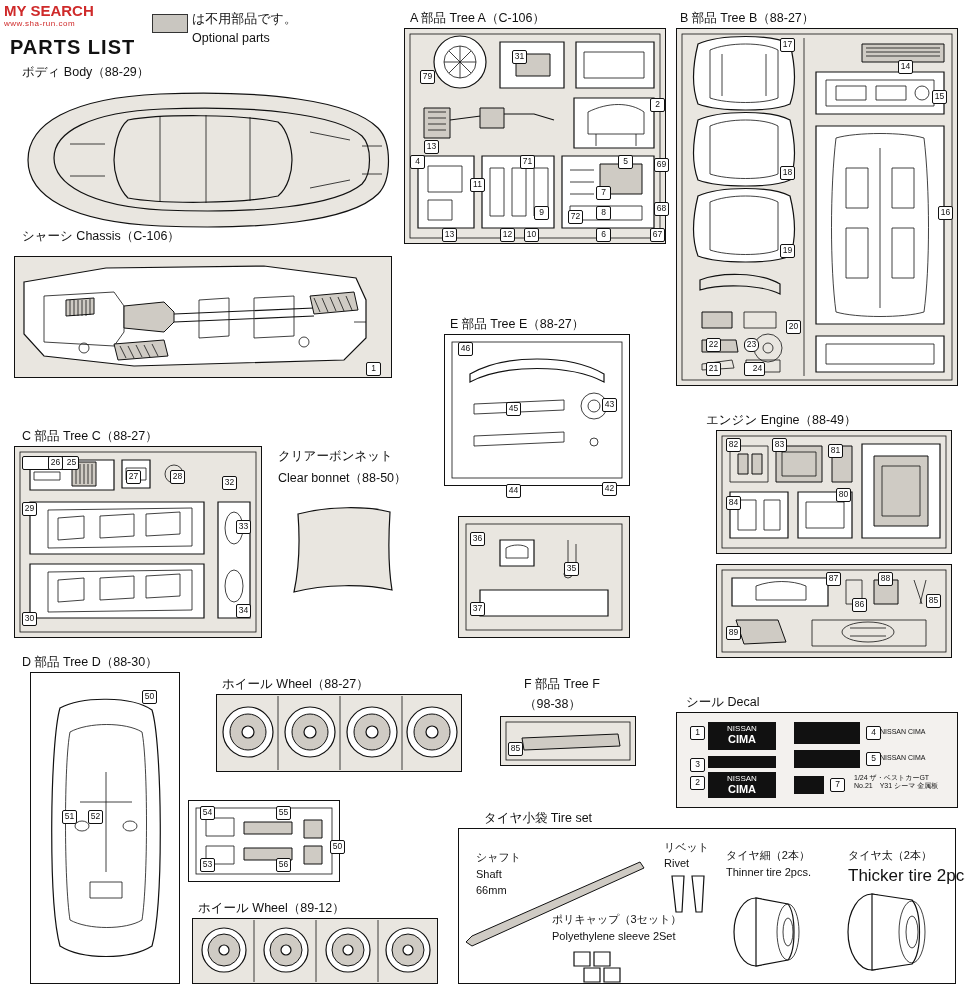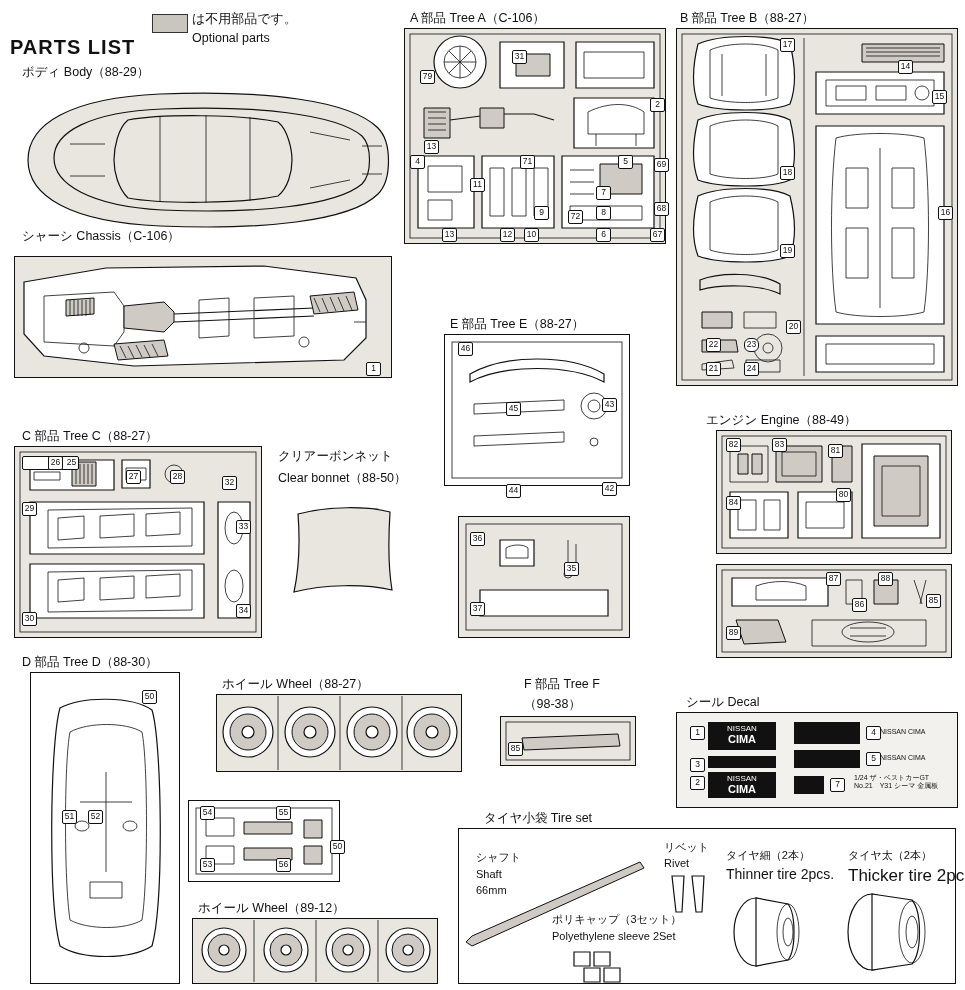--- a/index.html
+++ b/index.html
@@ -23,20 +23,24 @@
   .ln-thin{stroke:#111;fill:none;stroke-width:0.8;}
   .fill-g{fill:#e9e6e0;stroke:#111;stroke-width:1.2;}
   .fill-d{fill:#cfcbc4;stroke:#111;stroke-width:1;}
   .fill-w{fill:#ffffff;stroke:#111;stroke-width:1.2;}
 </style>
 </head>
 <body>
 
 <div class="page">
 
+  <div class="watermark">
+    <div class="wm-top">MY SEARCH</div>
+    <div class="wm-bot">www.sha-run.com</div>
+  </div>
 
   <div class="opt-swatch" style="left:152px;top:14px;"></div>
   <div class="lbl" style="left:192px;top:10px;">は不用部品です。</div>
   <div class="lbl" style="left:192px;top:31px;font-size:12.5px;">Optional parts</div>
 
   <div class="lbl big" style="left:10px;top:36px;">PARTS LIST</div>
 
   <div class="cap" style="left:22px;top:64px;">ボディ Body（88-29）</div>
   <svg style="left:10px;top:84px;width:390px;height:150px;" viewBox="0 0 390 150">
     <path class="fill-g" d="M18 76 C18 40 60 14 150 10 C255 6 340 16 368 44 C382 58 382 96 368 110 C340 138 250 146 150 142 C60 138 18 112 18 76 Z"></path>
@@ -312,21 +316,21 @@
   <div class="num" style="left:780px;top:38px;">17</div>
   <div class="num" style="left:898px;top:60px;">14</div>
   <div class="num" style="left:932px;top:90px;">15</div>
   <div class="num" style="left:780px;top:166px;">18</div>
   <div class="num" style="left:780px;top:244px;">19</div>
   <div class="num" style="left:938px;top:206px;">16</div>
   <div class="num" style="left:786px;top:320px;">20</div>
   <div class="num" style="left:706px;top:338px;">22</div>
   <div class="num" style="left:744px;top:338px;border-radius:6px;">23</div>
   <div class="num" style="left:706px;top:362px;">21</div>
-  <div class="num" style="left:744px;top:362px;">24</div>
+  <div class="num" style="left:744px;top:362px;padding-left:6px;">24</div>
 
   <div class="cap" style="left:706px;top:412px;">エンジン Engine（88-49）</div>
   <div class="sprue" style="left:716px;top:430px;width:236px;height:124px;"></div>
   <svg style="left:716px;top:430px;width:236px;height:124px;" viewBox="0 0 236 124">
     <rect class="ln-thin" x="6" y="6" width="224" height="112" fill="none"></rect>
     <path class="ln-thin" d="M14 16 L52 16 L52 52 L14 52 Z"></path>
     <path class="fill-d" d="M22 24 L32 24 L32 44 L22 44 Z"></path>
     <path class="fill-d" d="M36 24 L46 24 L46 44 L36 44 Z"></path>
     <path class="fill-d" d="M60 16 L106 16 L106 52 L60 52 Z"></path>
     <path class="ln-thin" d="M66 22 L100 22 L100 46 L66 46 Z"></path>
@@ -407,21 +411,21 @@
   <div class="cap" style="left:552px;top:912px;font-size:11px;">ポリキャップ（3セット）</div>
   <div class="cap" style="left:552px;top:930px;font-size:11px;">Polyethylene sleeve 2Set</div>
   <svg style="left:560px;top:942px;width:90px;height:44px;" viewBox="0 0 90 44">
     <path class="fill-w" d="M14 10 L30 10 L30 24 L14 24 Z"></path>
     <path class="fill-w" d="M34 10 L50 10 L50 24 L34 24 Z"></path>
     <path class="fill-w" d="M24 26 L40 26 L40 40 L24 40 Z"></path>
     <path class="fill-w" d="M44 26 L60 26 L60 40 L44 40 Z"></path>
   </svg>
 
   <div class="cap" style="left:726px;top:848px;font-size:11px;">タイヤ細（2本）</div>
-  <div class="cap" style="left:726px;top:866px;font-size:14px;">Thinner tire 2pcs.</div>
+  <div class="cap" style="left:726px;top:866px;font-size:11px;">Thinner tire 2pcs.</div>
   <svg style="left:722px;top:890px;width:104px;height:86px;" viewBox="0 0 104 86">
     <ellipse class="fill-w" cx="34" cy="42" rx="22" ry="34"></ellipse>
     <path class="fill-w" d="M34 8 L66 14 C74 24 74 60 66 70 L34 76 Z"></path>
     <ellipse class="ln-thin" cx="66" cy="42" rx="11" ry="28"></ellipse>
     <ellipse class="ln-thin" cx="66" cy="42" rx="5" ry="14"></ellipse>
   </svg>
 
   <div class="cap" style="left:848px;top:848px;font-size:11px;">タイヤ太（2本）</div>
   <div class="cap" style="left:848px;top:866px;font-size:17px;">Thicker tire 2pcs.</div>
   <svg style="left:838px;top:886px;width:112px;height:92px;" viewBox="0 0 112 92">

